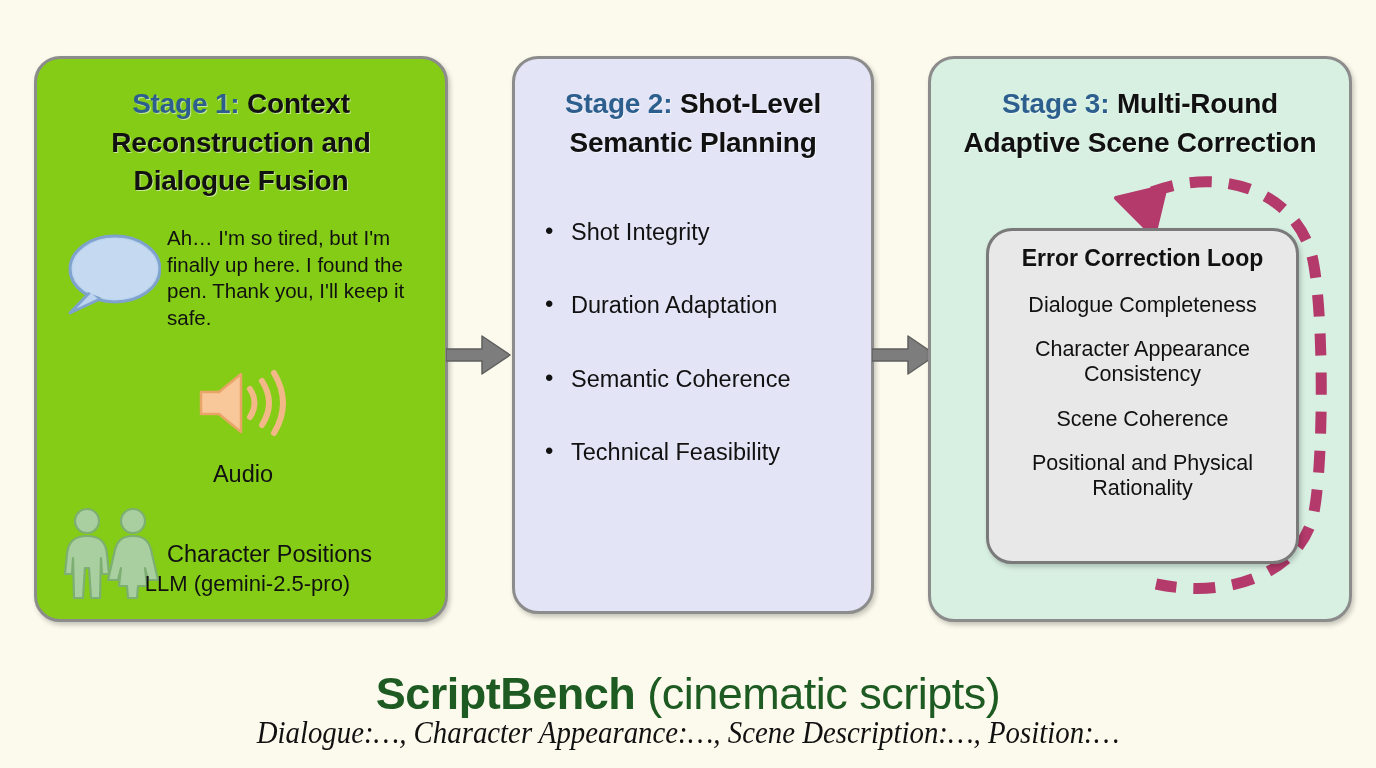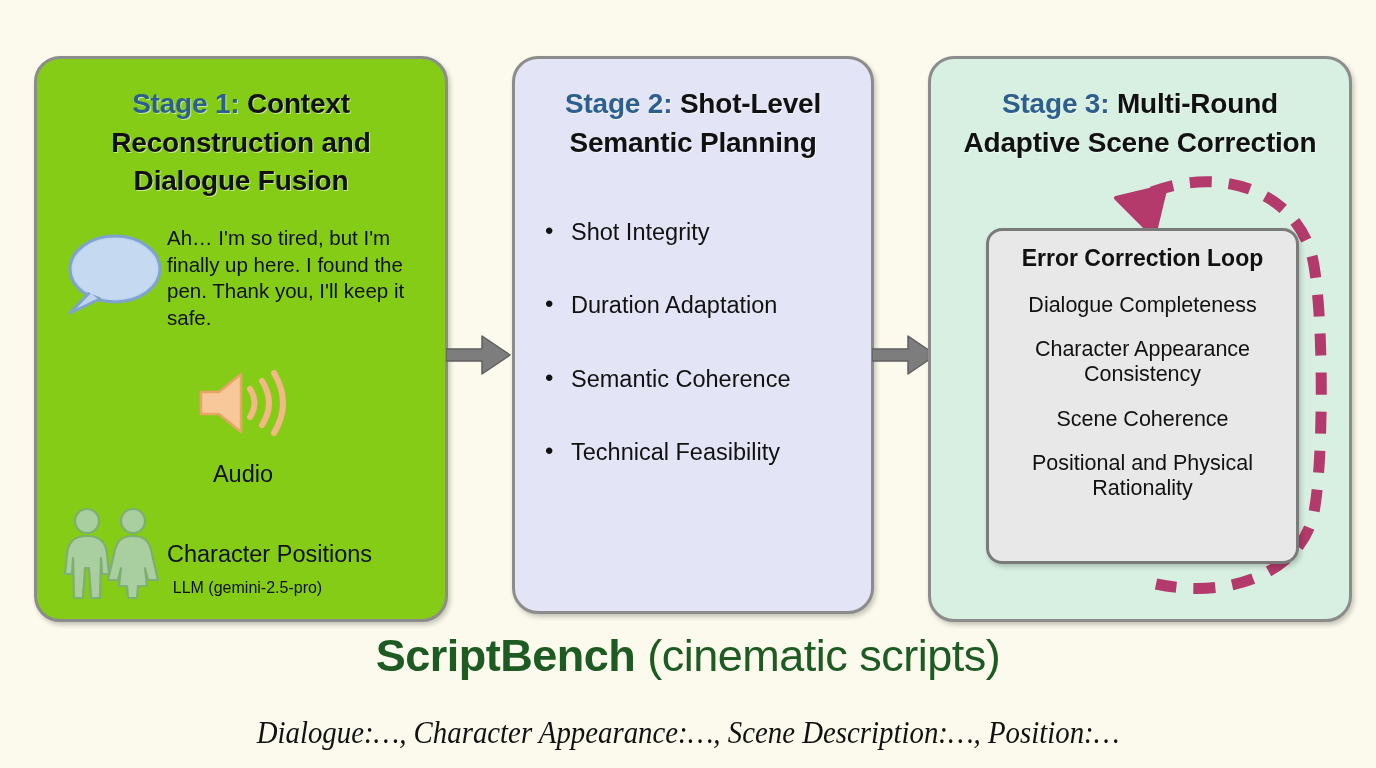--- a/index.html
+++ b/index.html
@@ -88,21 +88,21 @@
   #row-dialogue  { margin-top: 2px;  align-items: flex-start; }
   #row-dialogue .s1-icon { padding-top: 4px; }
   #row-audio     { margin-top: 16px; flex-direction: column; }
   #row-character { margin-top: 16px; }
 
   .llm-label {
     position: absolute;
     left: 13px; right: 0;
     bottom: 22px;
     text-align: center;
-    font-size: 16px;
+    font-size: 22px;
     color: #111;
   }
 
   
   .s2-list {
     margin: 56px 0 0 0;
     padding: 0 16px 0 28px;
     list-style: none;
   }
   .s2-list li {
@@ -122,21 +122,21 @@
   }
 
   
   #loop-box {
     position: absolute;
     left: 986px; top: 228px;
     width: 313px; height: 336px;
     box-sizing: border-box;
     background: #e8e8e8;
     border: 3px solid #7a7a7a;
-    border-radius: 16px;
+    border-radius: 26px;
     box-shadow: 2px 3px 5px rgba(0,0,0,0.20);
     text-align: center;
     padding: 14px 12px 0 12px;
   }
   #loop-box .loop-title {
     font-size: 23px;
     font-weight: bold;
     color: #111;
     margin-bottom: 20px;
     line-height: 1.2;
@@ -163,21 +163,21 @@
     position: absolute;
     left: 1080px; top: 160px;
     width: 290px; height: 470px;
     pointer-events: none;
   }
 
   
   #bench-title {
     position: absolute;
     left: 0; right: 0;
-    top: 630px;
+    top: 668px;
     text-align: center;
     font-size: 45px;
     color: #1d5b22;
     letter-spacing: -0.5px;
     white-space: nowrap;
   }
   #bench-title .bold { font-weight: bold; }
   #bench-title .reg  { font-weight: normal; }
 
   #bench-sub {

